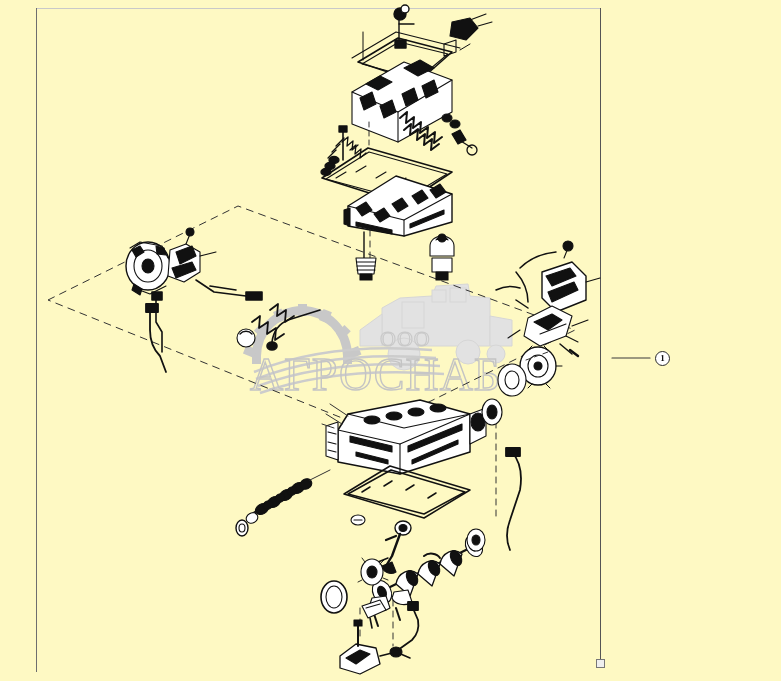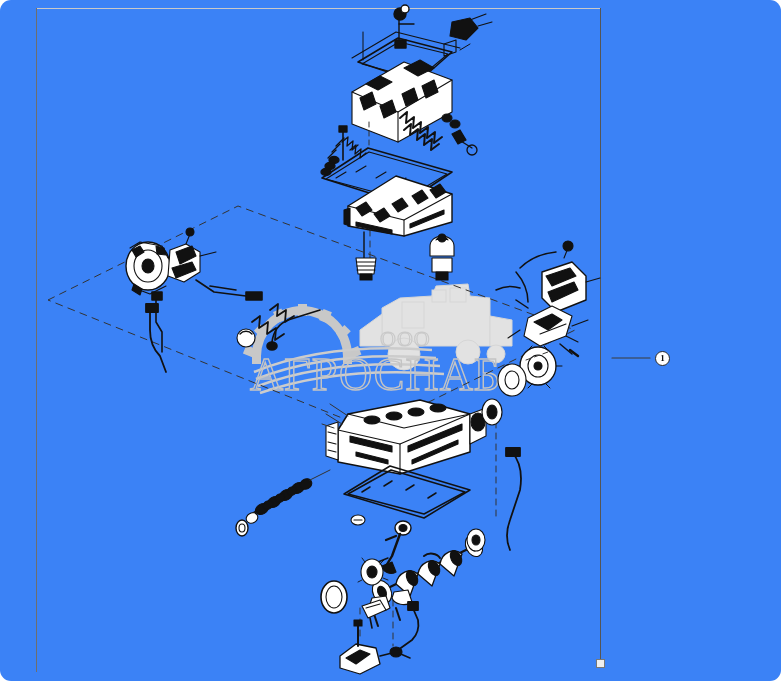--- a/index.html
+++ b/index.html
@@ -7,23 +7,22 @@
     padding: 0;
     background: #ffffff;
   }
   body {
     font-family: "Liberation Sans", sans-serif;
   }
   #page {
     position: relative;
     width: 781px;
     height: 681px;
-    background: #3b82f6;
+    background: #fef9c3;
     overflow: hidden;
-    border-radius: 11px;
   }
   
   .frame-top {
     position: absolute;
     left: 36px;
     top: 8px;
     width: 564px;
     height: 1px;
     background: #c9c9c9;
   }

